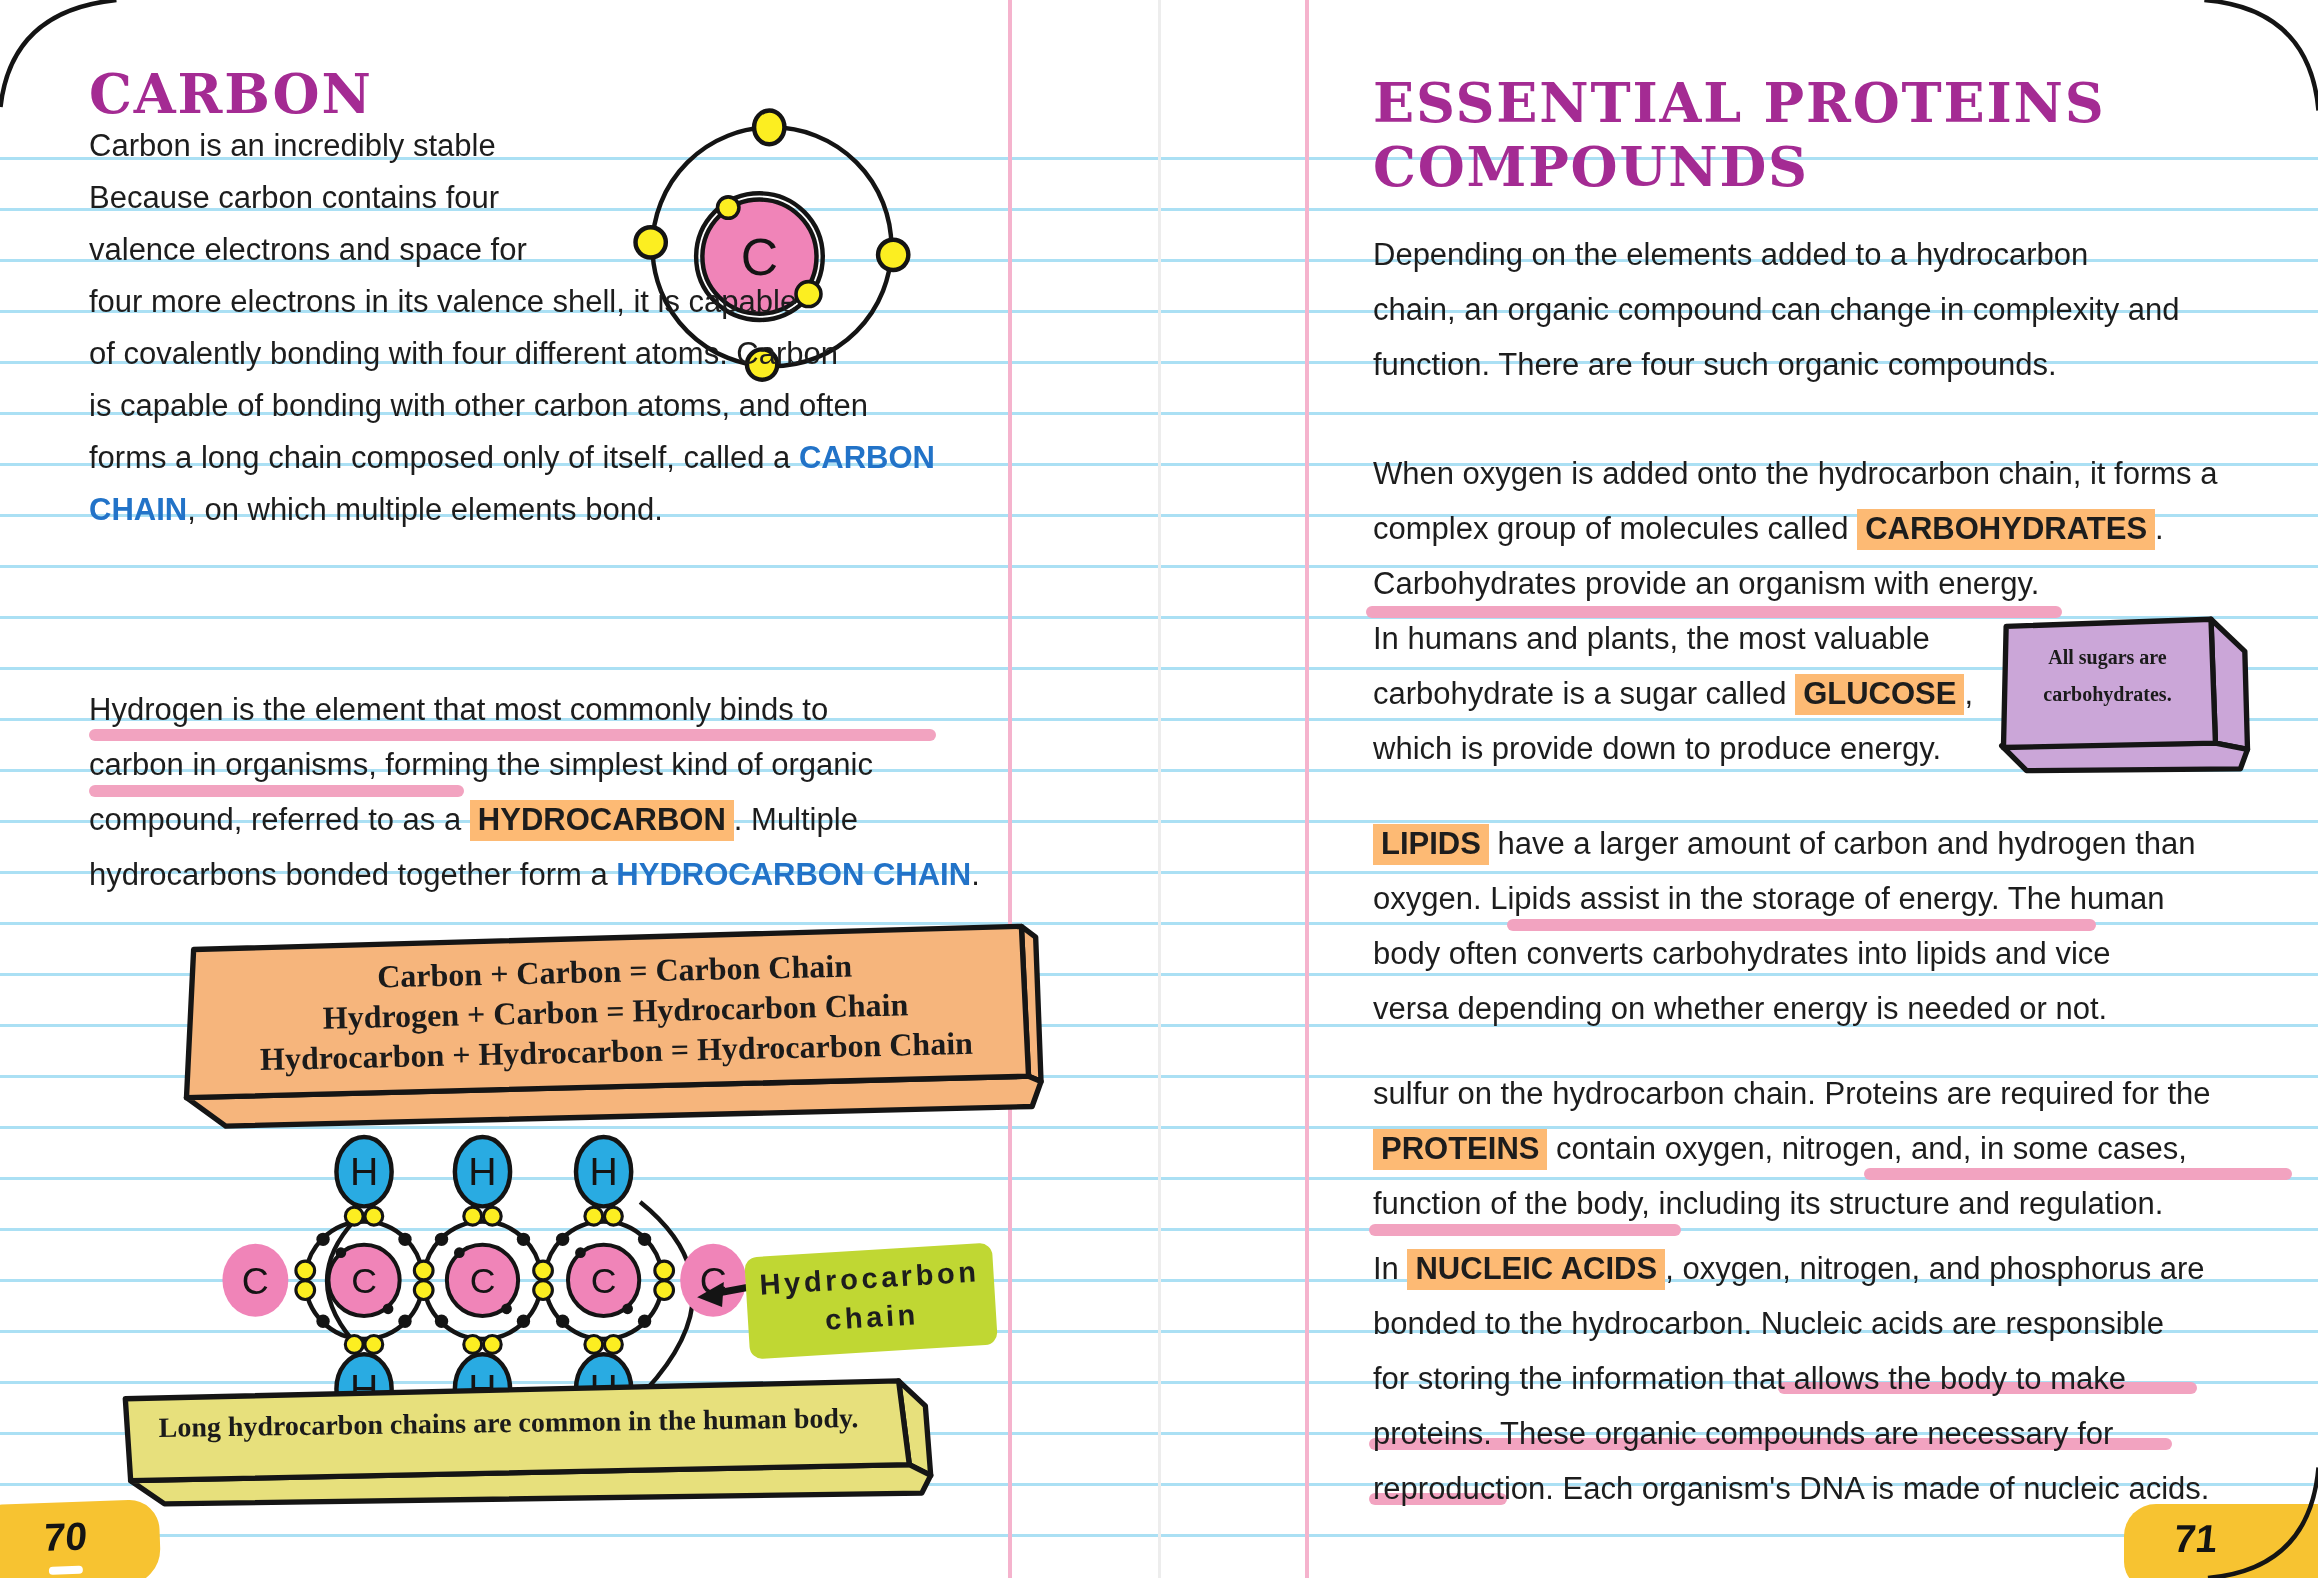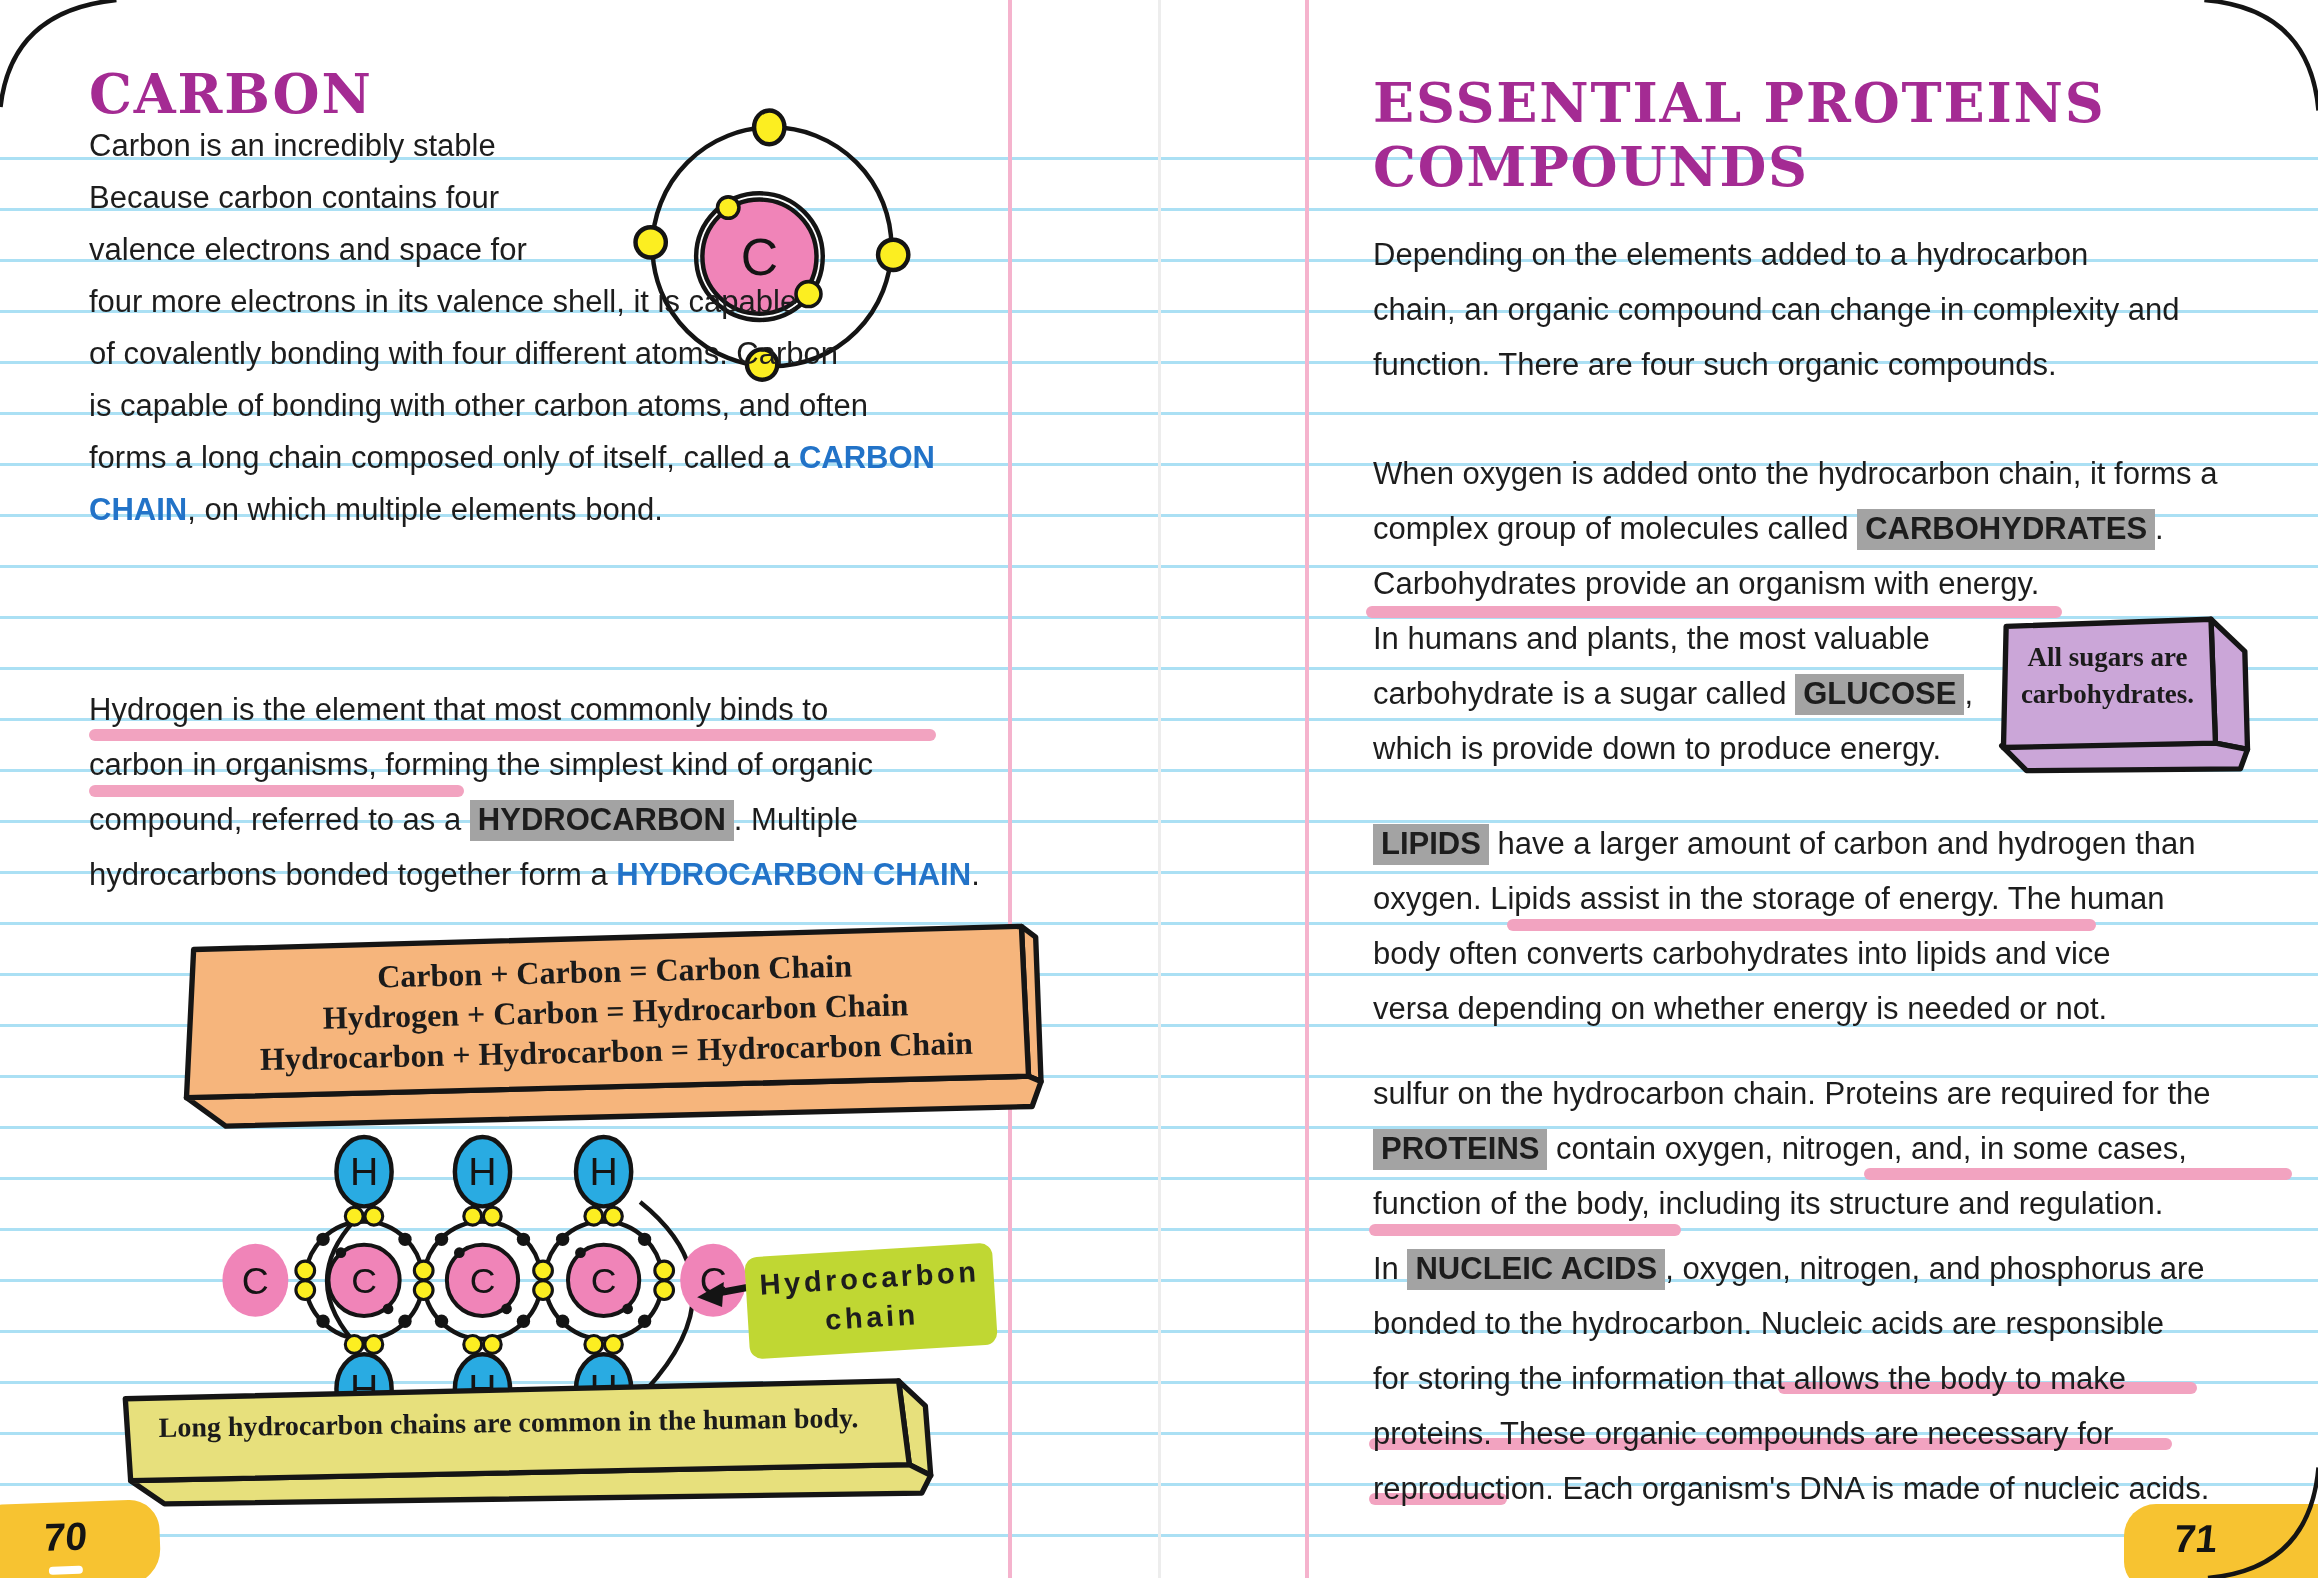--- a/index.html
+++ b/index.html
@@ -13,21 +13,21 @@
   }
   .vmargin{position:absolute; top:0; bottom:0; width:3.6px; background:#F5B3CD;}
   .crease{position:absolute; top:0; bottom:0; width:2.7px; background:#ededed;}
   .h1{
     position:absolute; font-family:"DejaVu Serif","Liberation Serif",serif; font-weight:bold;
     color:#A42B93; font-size:54px; letter-spacing:1.8px; line-height:64px; white-space:nowrap;
   }
   .para{position:absolute;}
   .ln{height:55px; line-height:55px; font-size:31px; white-space:nowrap;}
   .ln58{height:52px; line-height:52px; font-size:31px; white-space:nowrap;}
-  .hl{background:#a3a3a3; font-weight:bold; padding:1.8px 8px 3.6px 8px;}
+  .hl{background:#fdba74; font-weight:bold; padding:1.8px 8px 3.6px 8px;}
   .blue{color:#2273C8; font-weight:bold;}
   .ubar{position:absolute; height:11.6px; border-radius:7.1px; background:#F2A3C0;}
   .boxtext{
     position:absolute; text-align:center; font-family:"Liberation Serif",serif;
     font-weight:bold; color:#1b1b1b; white-space:nowrap;
   }
   .greenlabel{
     position:absolute; left:747px; top:1250px; width:248px; height:102px;
     background:#C0D733; border-radius:12.5px; transform:rotate(-3.5deg);
     text-align:center; padding-top:9px; box-sizing:border-box;
@@ -214,21 +214,21 @@
     <div class="ln">In humans and plants, the most valuable</div>
     <div class="ln"><span>carbohydrate is a sugar called </span><span class="hl">GLUCOSE</span><span>,</span></div>
     <div class="ln">which is provide down to produce energy.</div>
   </div>
 
   <svg style="left:1991px; top:612px;" width="285" height="174" viewBox="0 0 320 195">
     <polygon points="247,8 285,44 288,154 252,147" fill="#CBA6D8" stroke="#151515" stroke-width="6" stroke-linejoin="round"></polygon>
     <polygon points="12,150 252,147 288,154 280,176 40,178" fill="#CBA6D8" stroke="#151515" stroke-width="6" stroke-linejoin="round"></polygon>
     <polygon points="17,16 247,8 252,147 14,152" fill="#CBA6D8" stroke="#151515" stroke-width="6" stroke-linejoin="round"></polygon>
   </svg>
-  <div class="boxtext" style="left:2005px; top:639px; width:205px; font-size:27px; line-height:37px;text-align:center;">
+  <div class="boxtext" style="left:2005px; top:639px; width:205px; font-size:20px; line-height:37px;text-align:center;">
     <div>All sugars are</div>
     <div>carbohydrates.</div>
   </div>
 
   <div class="ubar" style="left:1507px; top:919px; width:589px;"></div>
 
   <div class="para" style="left:1373px; top:816px;">
     <div class="ln"><span class="hl">LIPIDS</span><span> have a larger amount of carbon and hydrogen than</span></div>
     <div class="ln">oxygen. Lipids assist in the storage of energy. The human</div>
     <div class="ln">body often converts carbohydrates into lipids and vice</div>

